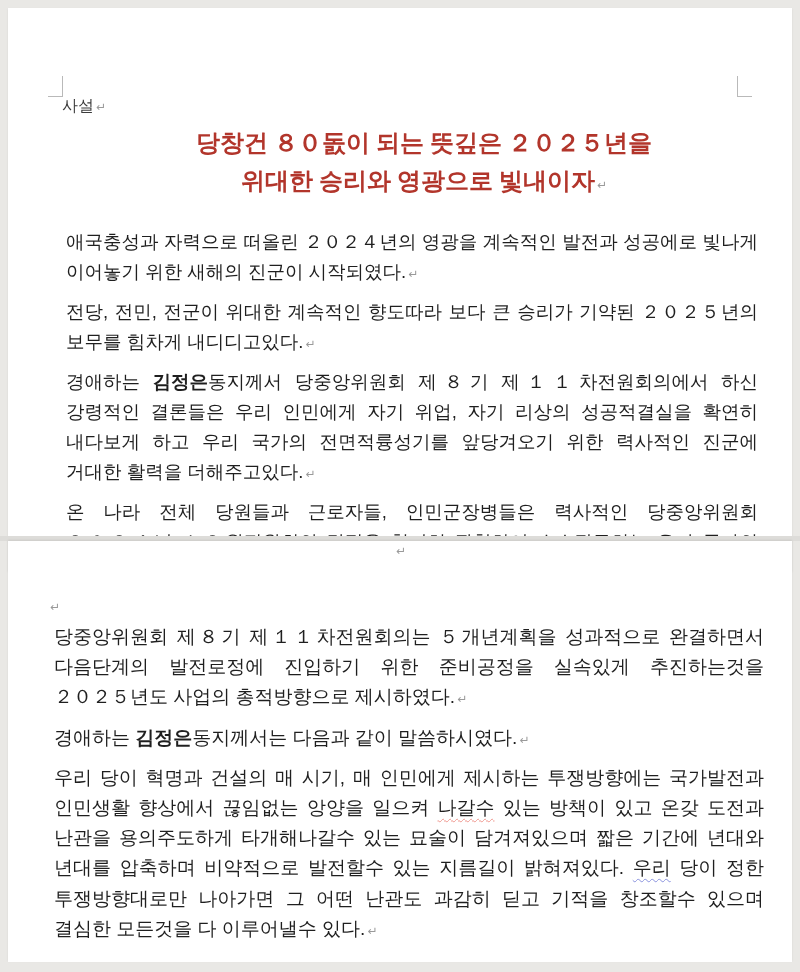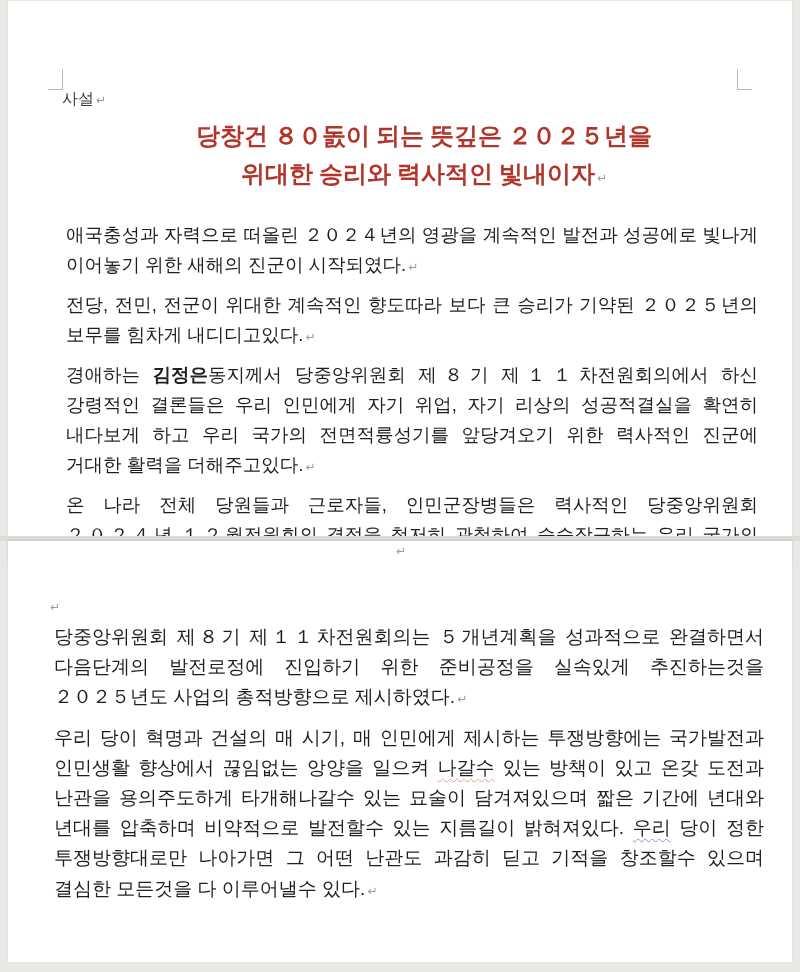--- a/index.html
+++ b/index.html
@@ -3,21 +3,21 @@
 <meta charset="utf-8">
 <style>
   html,body{margin:0;padding:0;}
   .canvas{
     position:relative;width:800px;height:972px;overflow:hidden;
     background:#e9e8e5;
     font-family:"Liberation Sans","DejaVu Sans",sans-serif;
     color:var(--c-body,#1f1f1f);
   }
   .page{position:absolute;left:8px;width:784px;background:#ffffff;}
-  .page1{top:1px;height:563px;box-shadow:0 1px 2px rgba(0,0,0,0.08);}
+  .page1{top:8px;height:563px;box-shadow:0 1px 2px rgba(0,0,0,0.08);}
   .page2{top:541px;height:421px;box-shadow:0 -1px 2px rgba(0,0,0,0.08);}
   .page-divider{position:absolute;left:0;top:536px;width:800px;height:5px;background:#dddcd9;}
 
   
   .crop{position:absolute;width:14px;height:20px;}
   .crop-left{left:40px;top:68px;border-right:1px solid #b9b9b9;border-bottom:1px solid #b9b9b9;}
   .crop-right{left:729px;top:68px;border-left:1px solid #b9b9b9;border-bottom:1px solid #b9b9b9;}
 
   .doc-label{
     position:absolute;left:54px;top:88px;
@@ -81,38 +81,39 @@
 <div class="canvas">
 
   <div class="page page1">
     <div class="crop crop-left"></div>
     <div class="crop crop-right"></div>
 
     <div class="doc-label"><span>사설</span><span class="pmark">↵</span></div>
 
     <div class="title1">
       <div>당창건 ８０돐이 되는 뜻깊은 ２０２５년을</div>
-      <div><span>위대한 승리와 력사적인 빛내이자</span><span class="pmark">↵</span></div>
+      <div><span>위대한 승리와 영광으로 빛내이자</span><span class="pmark">↵</span></div>
     </div>
 
     <div class="body1">
       <p><span>애국충성과 자력으로 떠올린 ２０２４년의 영광을 계속적인 발전과 성공에로 빛나게 이어놓기 위한 새해의 진군이 시작되였다.</span><span class="pmark">↵</span></p>
       <p><span>전당, 전민, 전군이 위대한 계속적인 향도따라 보다 큰 승리가 기약된 ２０２５년의 보무를 힘차게 내디디고있다.</span><span class="pmark">↵</span></p>
       <p><span>경애하는 </span><span class="bold-name">김정은</span><span>동지께서 당중앙위원회 제８기 제１１차전원회의에서 하신 강령적인 결론들은 우리 인민에게 자기 위업, 자기 리상의 성공적결실을 확연히 내다보게 하고 우리 국가의 전면적륭성기를 앞당겨오기 위한 력사적인 진군에 거대한 활력을 더해주고있다.</span><span class="pmark">↵</span></p>
       <p><span>온 나라 전체 당원들과 근로자들, 인민군장병들은 력사적인 당중앙위원회 ２０２４년 １２월전원회의 결정을 철저히 관철하여 승승장구하는 우리 국가의 눈부신 존엄과 변혁상을 만방에 떨치고 새 생활, 새 행복을 앞당겨올 드높은 열의에 넘쳐있다.</span><span class="pmark">↵</span></p>
     </div>
   </div>
 
   <div class="page-divider"></div>
 
   <div class="page page2">
     <div class="p2-center-mark"><span class="pmark">↵</span></div>
 
 
     <div class="p2-left-mark"><span class="pmark">↵</span></div>
 
     <div class="body2">
       <p><span>당중앙위원회 제８기 제１１차전원회의는 ５개년계획을 성과적으로 완결하면서 다음단계의 발전로정에 진입하기 위한 준비공정을 실속있게 추진하는것을 ２０２５년도 사업의 총적방향으로 제시하였다.</span><span class="pmark">↵</span></p>
+      <p><span>경애하는 </span><span class="bold-name">김정은</span><span>동지께서는 다음과 같이 말씀하시였다.</span><span class="pmark">↵</span></p>
       <p><span>우리 당이 혁명과 건설의 매 시기, 매 인민에게 제시하는 투쟁방향에는 국가발전과 인민생활 향상에서 끊임없는 앙양을 일으켜 </span><span class="spell-wavy">나갈수</span><span> 있는 방책이 있고 온갖 도전과 난관을 용의주도하게 타개해나갈수 있는 묘술이 담겨져있으며 짧은 기간에 년대와 년대를 압축하며 비약적으로 발전할수 있는 지름길이 밝혀져있다. </span><span class="grammar-wavy">우리</span><span> 당이 정한 투쟁방향대로만 나아가면 그 어떤 난관도 과감히 딛고 기적을 창조할수 있으며 결심한 모든것을 다 이루어낼수 있다.</span><span class="pmark">↵</span></p>
     </div>
   </div>
 
 </div>
 
 </body></html>

